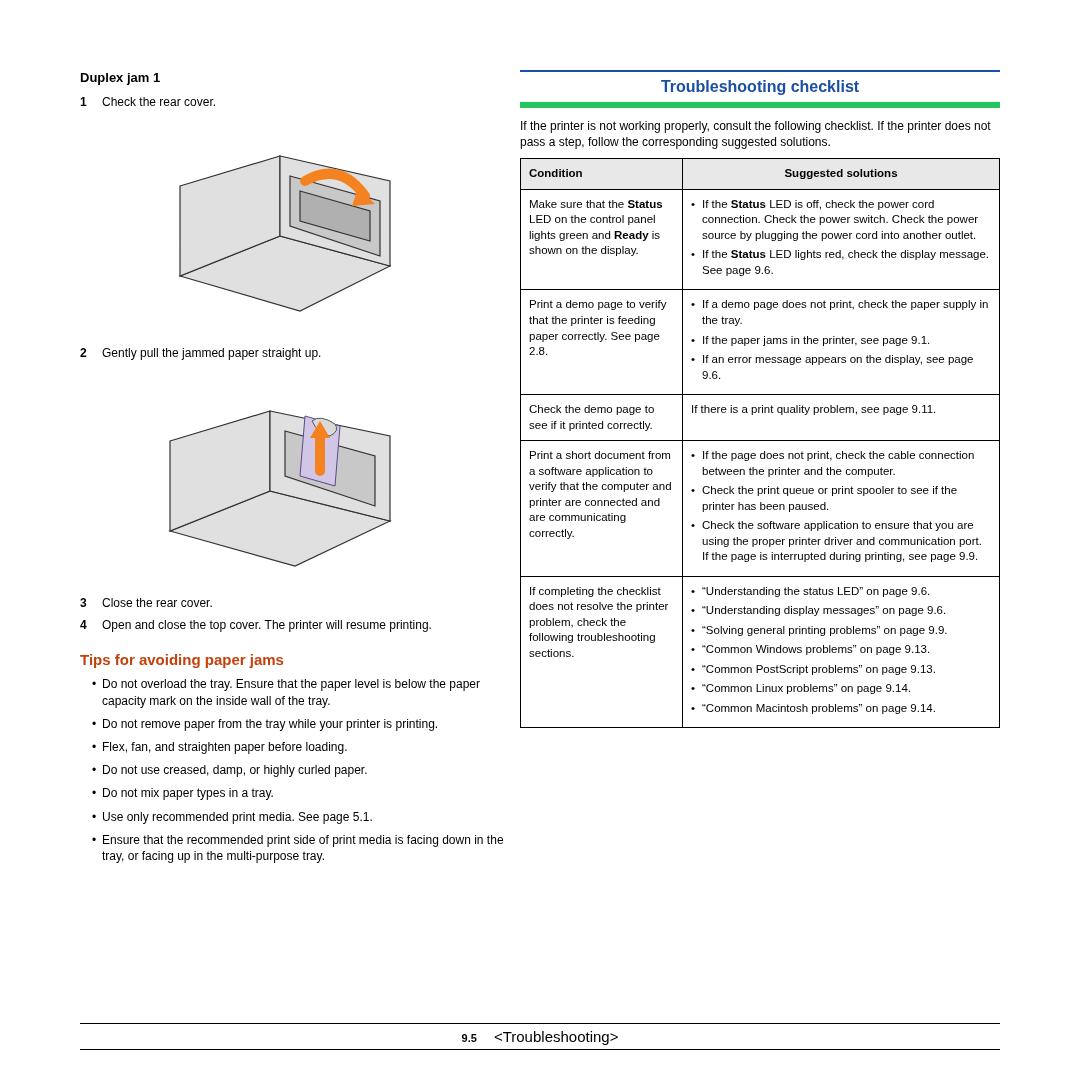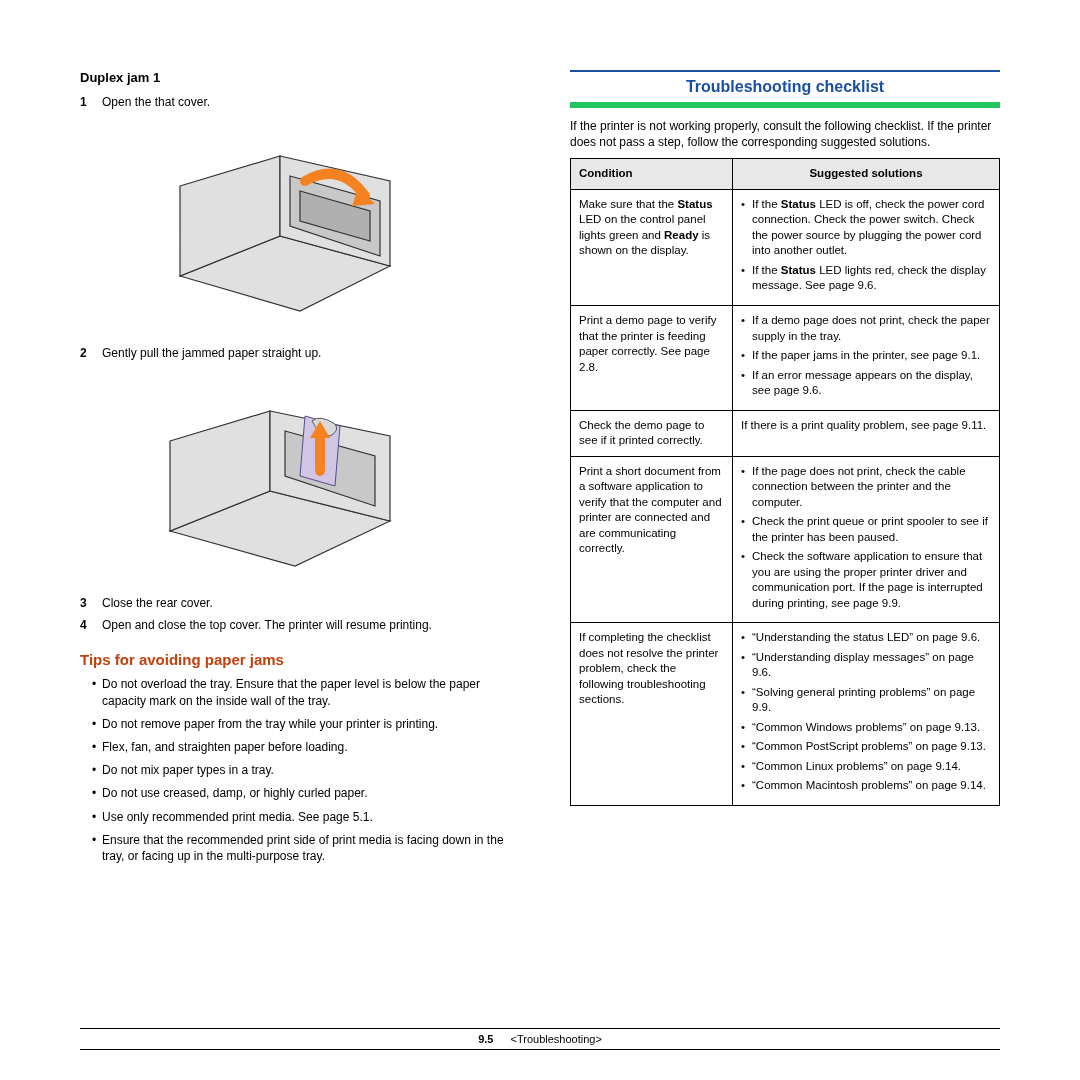--- a/index.html
+++ b/index.html
@@ -6,21 +6,21 @@
   body {
     font-family: Arial, Helvetica, sans-serif;
     font-size: 12px;
     color: #000;
     background: #fff;
     width: 1080px;
     height: 1080px;
     padding: 70px 80px 40px 80px;
     position: relative;
   }
-  .cols { display: flex; gap: 50px; }
+  .cols { display: flex; }
   .col-left { flex: 0 0 440px; }
   .col-right { flex: 1; }
   h3.blackhead { font-weight: bold; font-size: 13px; margin-bottom: 10px; }
   .step { display: flex; margin-bottom: 6px; }
   .step-num { font-weight: bold; width: 22px; flex-shrink: 0; }
   .step-txt { flex: 1; line-height: 1.3; }
   .img-placeholder {
     width: 270px; height: 200px; margin: 15px auto 20px 60px;
     border: none; position: relative;
   }
@@ -48,32 +48,32 @@
   table.checklist th:last-child { text-align: center; }
   .cell-list { list-style: none; padding: 0; }
   .cell-list li { position: relative; padding-left: 11px; margin-bottom: 4px; }
   .cell-list li::before { content: "•"; position: absolute; left: 0; }
   .footer {
     position: absolute; bottom: 30px; left: 80px; right: 80px;
     border-top: 1px solid #000; border-bottom: 1px solid #000;
     text-align: center; padding: 4px 0; font-size: 11px;
   }
   .footer .pg { font-weight: bold; }
-  .footer .chap { font-size: 11px; margin-left: 14px; }
+  .footer .chap { font-size: 15px; margin-left: 14px; }
 </style>
 </head>
 <body>
 
 <div class="cols">
   <div class="col-left">
     <h3 class="blackhead">Duplex jam 1</h3>
 
     <div class="step">
       <span class="step-num">1</span>
-      <span class="step-txt">Open the that cover.</span>
+      <span class="step-txt">Check the rear cover.</span>
     </div>
 
     <div class="img-placeholder">
       <svg viewBox="0 0 270 200">
         <g fill="#e0e0e0" stroke="#333" stroke-width="1.2">
           <polygon points="40,150 140,110 250,140 160,185"></polygon>
           <polygon points="40,60 140,30 140,110 40,150"></polygon>
           <polygon points="140,30 250,55 250,140 140,110"></polygon>
           <polygon points="150,50 240,75 240,130 150,100" fill="#c8c8c8"></polygon>
           <polygon points="160,65 230,85 230,115 160,95" fill="#b0b0b0"></polygon>
@@ -110,22 +110,22 @@
     <div class="step">
       <span class="step-num">4</span>
       <span class="step-txt">Open and close the top cover. The printer will resume printing.</span>
     </div>
 
     <h3 class="bluehead">Tips for avoiding paper jams</h3>
     <ul class="bullets">
       <li>Do not overload the tray. Ensure that the paper level is below the paper capacity mark on the inside wall of the tray.</li>
       <li>Do not remove paper from the tray while your printer is printing.</li>
       <li>Flex, fan, and straighten paper before loading.</li>
+      <li>Do not use creased, damp, or highly curled paper.</li>
       <li>Do not mix paper types in a tray.</li>
-      <li>Do not use creased, damp, or highly curled paper.</li>
       <li>Use only recommended print media. See page 5.1.</li>
       <li>Ensure that the recommended print side of print media is facing down in the tray, or facing up in the multi-purpose tray.</li>
     </ul>
   </div>
 
   <div class="col-right">
     <div class="centered-bluehead">Troubleshooting checklist</div>
     <p class="body">If the printer is not working properly, consult the following checklist. If the printer does not pass a step, follow the corresponding suggested solutions.</p>
 
     <table class="checklist">

